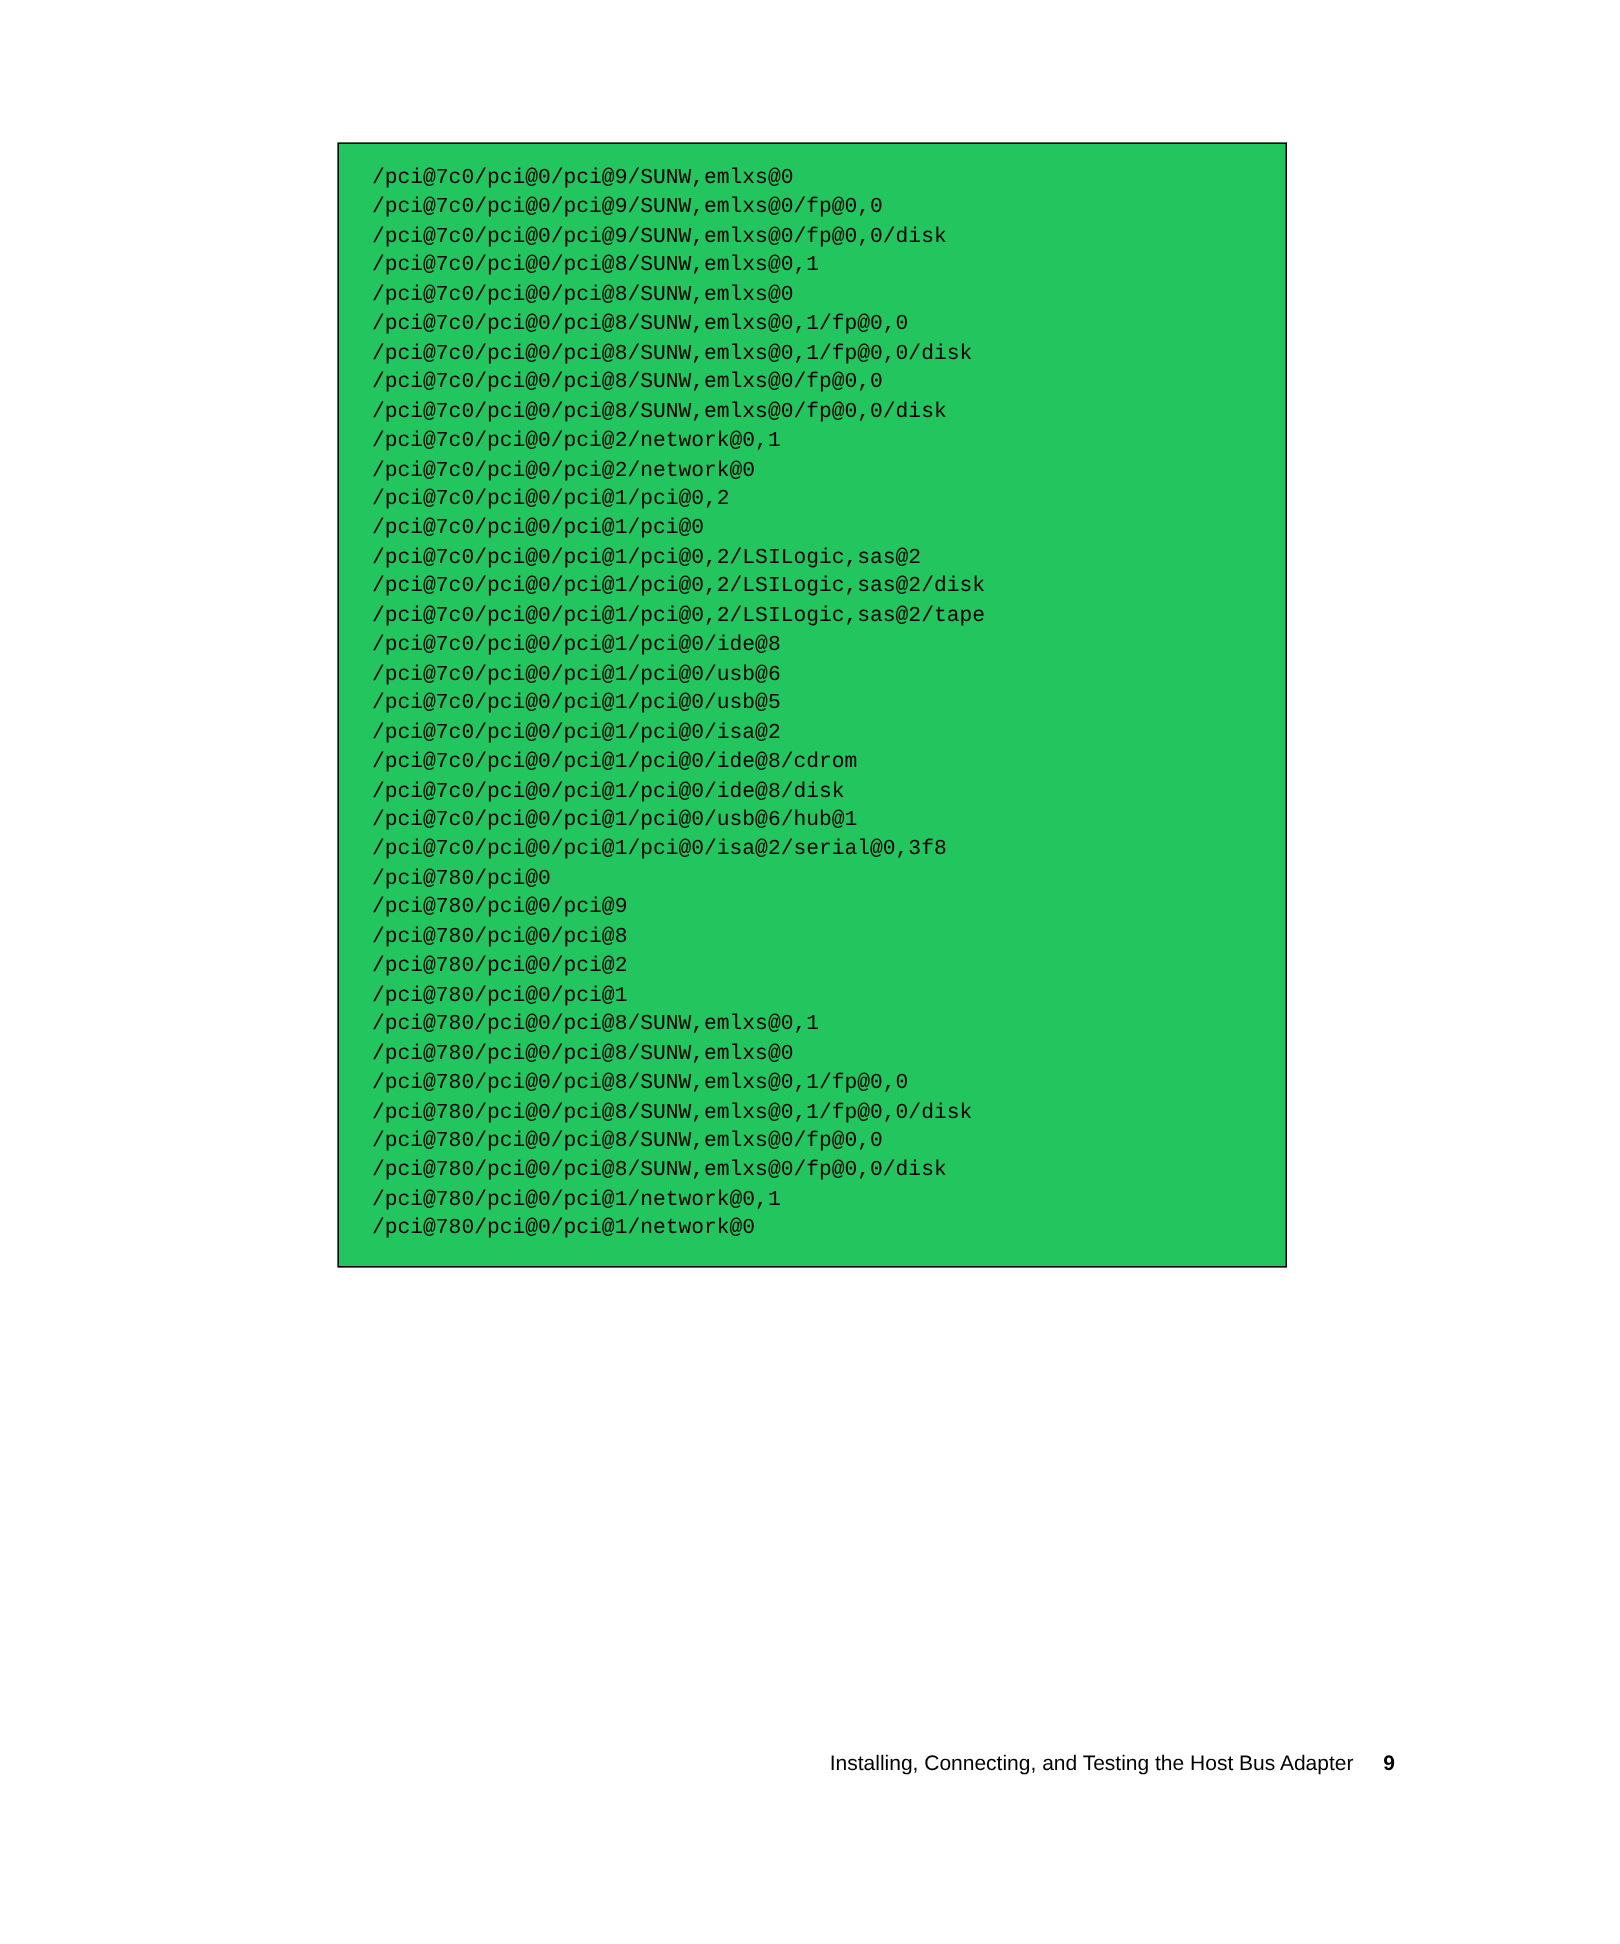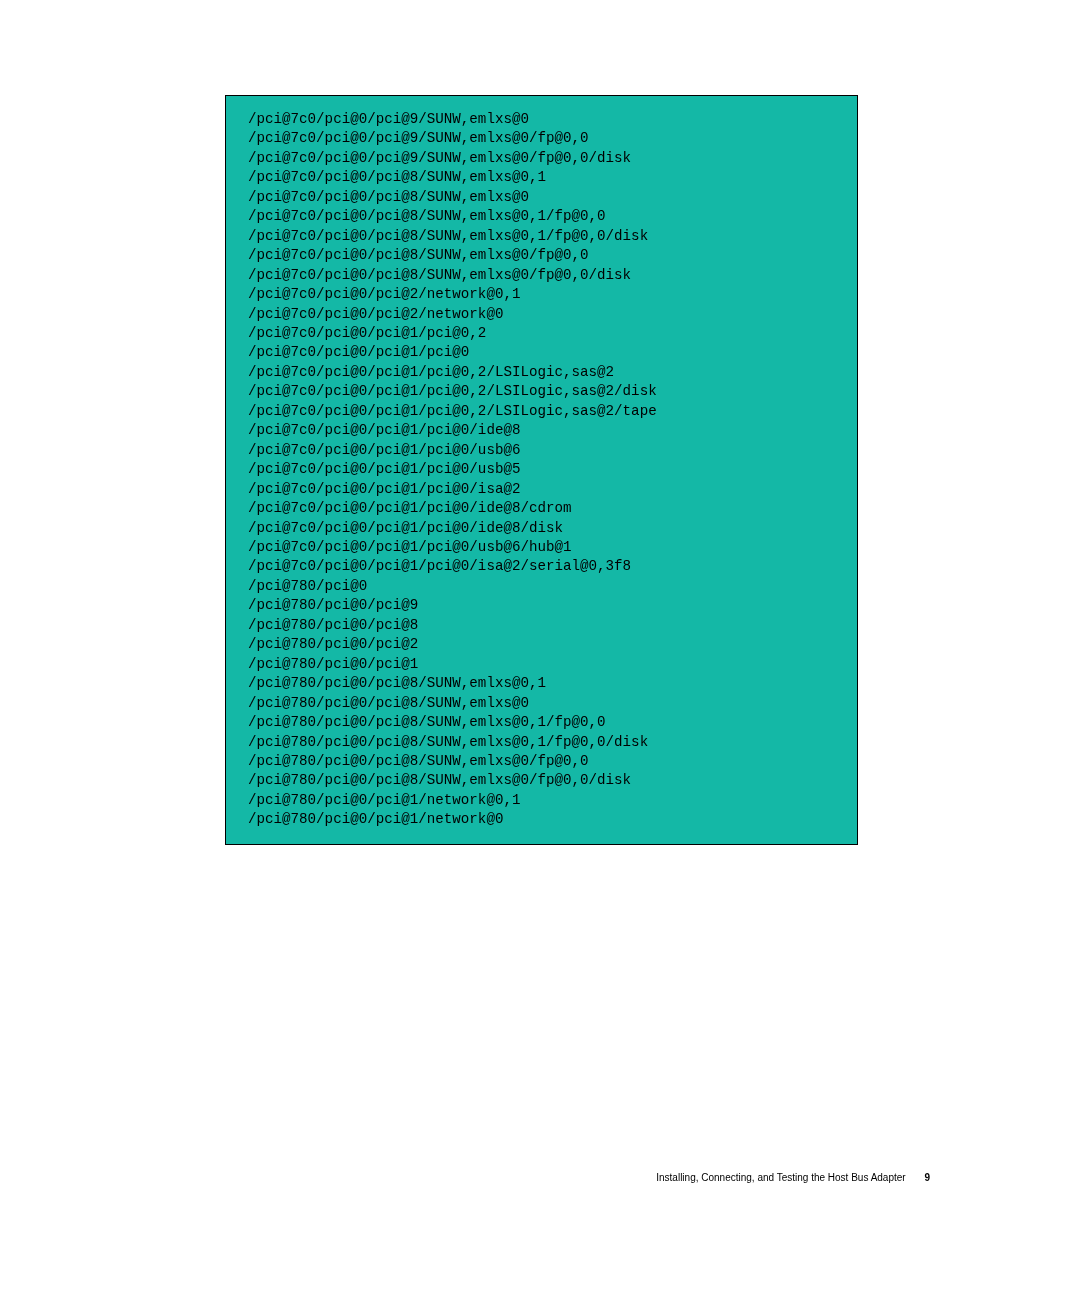--- a/index.html
+++ b/index.html
@@ -10,34 +10,34 @@
       font-family: Arial, Helvetica, sans-serif;
       position: relative;
     }
     .code-box {
       position: absolute;
       left: 225px;
       top: 95px;
       width: 633px;
       border: 1px solid #000;
       padding: 14px 22px 14px 22px;
-      background: #14b8a6;
+      background: #22c55e;
     }
     .code-box pre {
       font-family: "Courier New", Courier, monospace;
       font-size: 14.2px;
       line-height: 1.37;
       color: #000;
       white-space: pre;
     }
     .footer {
       position: absolute;
       right: 150px;
       bottom: 113px;
-      font-size: 10px;
+      font-size: 14px;
       color: #000;
       padding-left: 43px;
     }
     .footer .page-no {
       margin-left: 16px;
       font-weight: bold;
     }
   </style>
 </head>
 <body>

